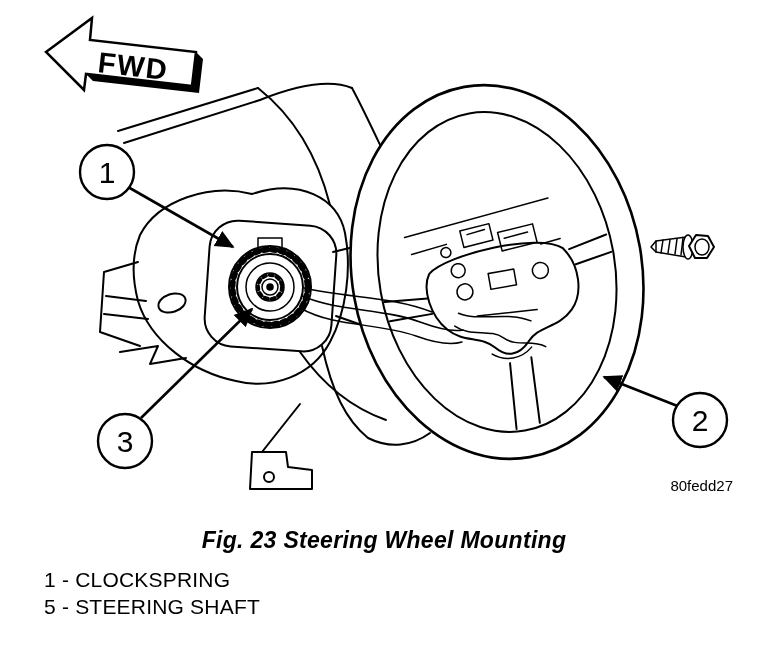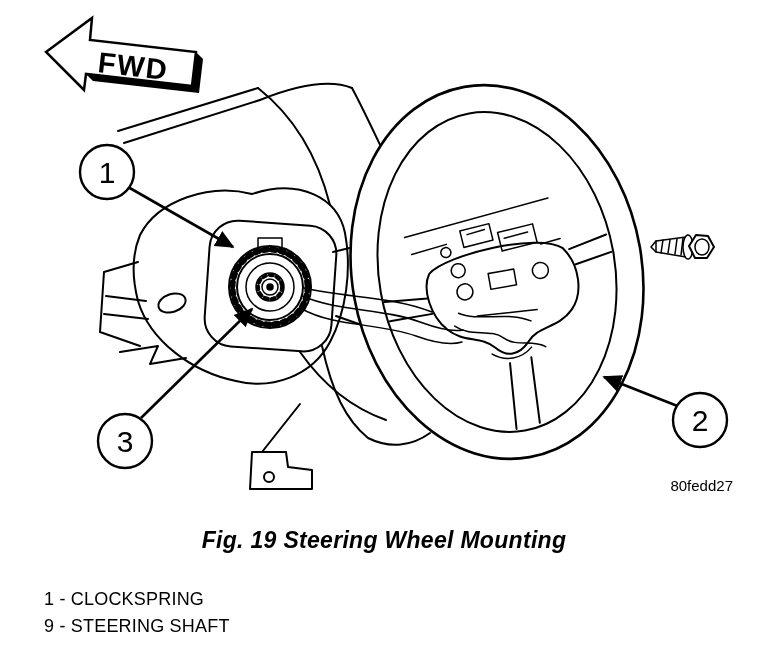--- a/index.html
+++ b/index.html
@@ -19,23 +19,22 @@
   .callout{fill:#fff;stroke:#000;stroke-width:2.4;}
   .cnum{font-size:30px;text-anchor:middle;}
   .caption{
     position:absolute;top:527px;left:0;width:768px;
     text-align:center;
     font-size:23px;font-weight:bold;font-style:italic;
     letter-spacing:.3px;
   }
   .legend{
     position:absolute;top:566px;left:44px;
-    font-size:18px;line-height:27px;
+    font-size:21px;line-height:27px;
     letter-spacing:.2px;
-    margin-top:20px;
   }
 </style>
 </head>
 <body>
 
 <div class="page">
 
   <svg width="768" height="512" viewBox="0 0 768 512">
     <defs>
       <marker id="arw" viewBox="0 0 12 12" refX="10" refY="6" markerWidth="8" markerHeight="8" orient="auto">
@@ -151,20 +150,20 @@
       <text class="cnum" x="700" y="431">2</text>
 
       <line class="leader" x1="141" y1="418" x2="252" y2="309" marker-end="url(#arw)"></line>
       <circle class="callout" cx="125" cy="441" r="27"></circle>
       <text class="cnum" x="125" y="452">3</text>
     </g>
 
     <text x="733" y="491" text-anchor="end" font-size="15">80fedd27</text>
   </svg>
 
-  <div class="caption">Fig. 19 Steering Wheel Mounting</div>
+  <div class="caption">Fig. 23 Steering Wheel Mounting</div>
 
   <div class="legend">
     <div>1 - CLOCKSPRING</div>
-    <div>9 - STEERING SHAFT</div>
+    <div>5 - STEERING SHAFT</div>
   </div>
 
 </div>
 
 </body></html>

